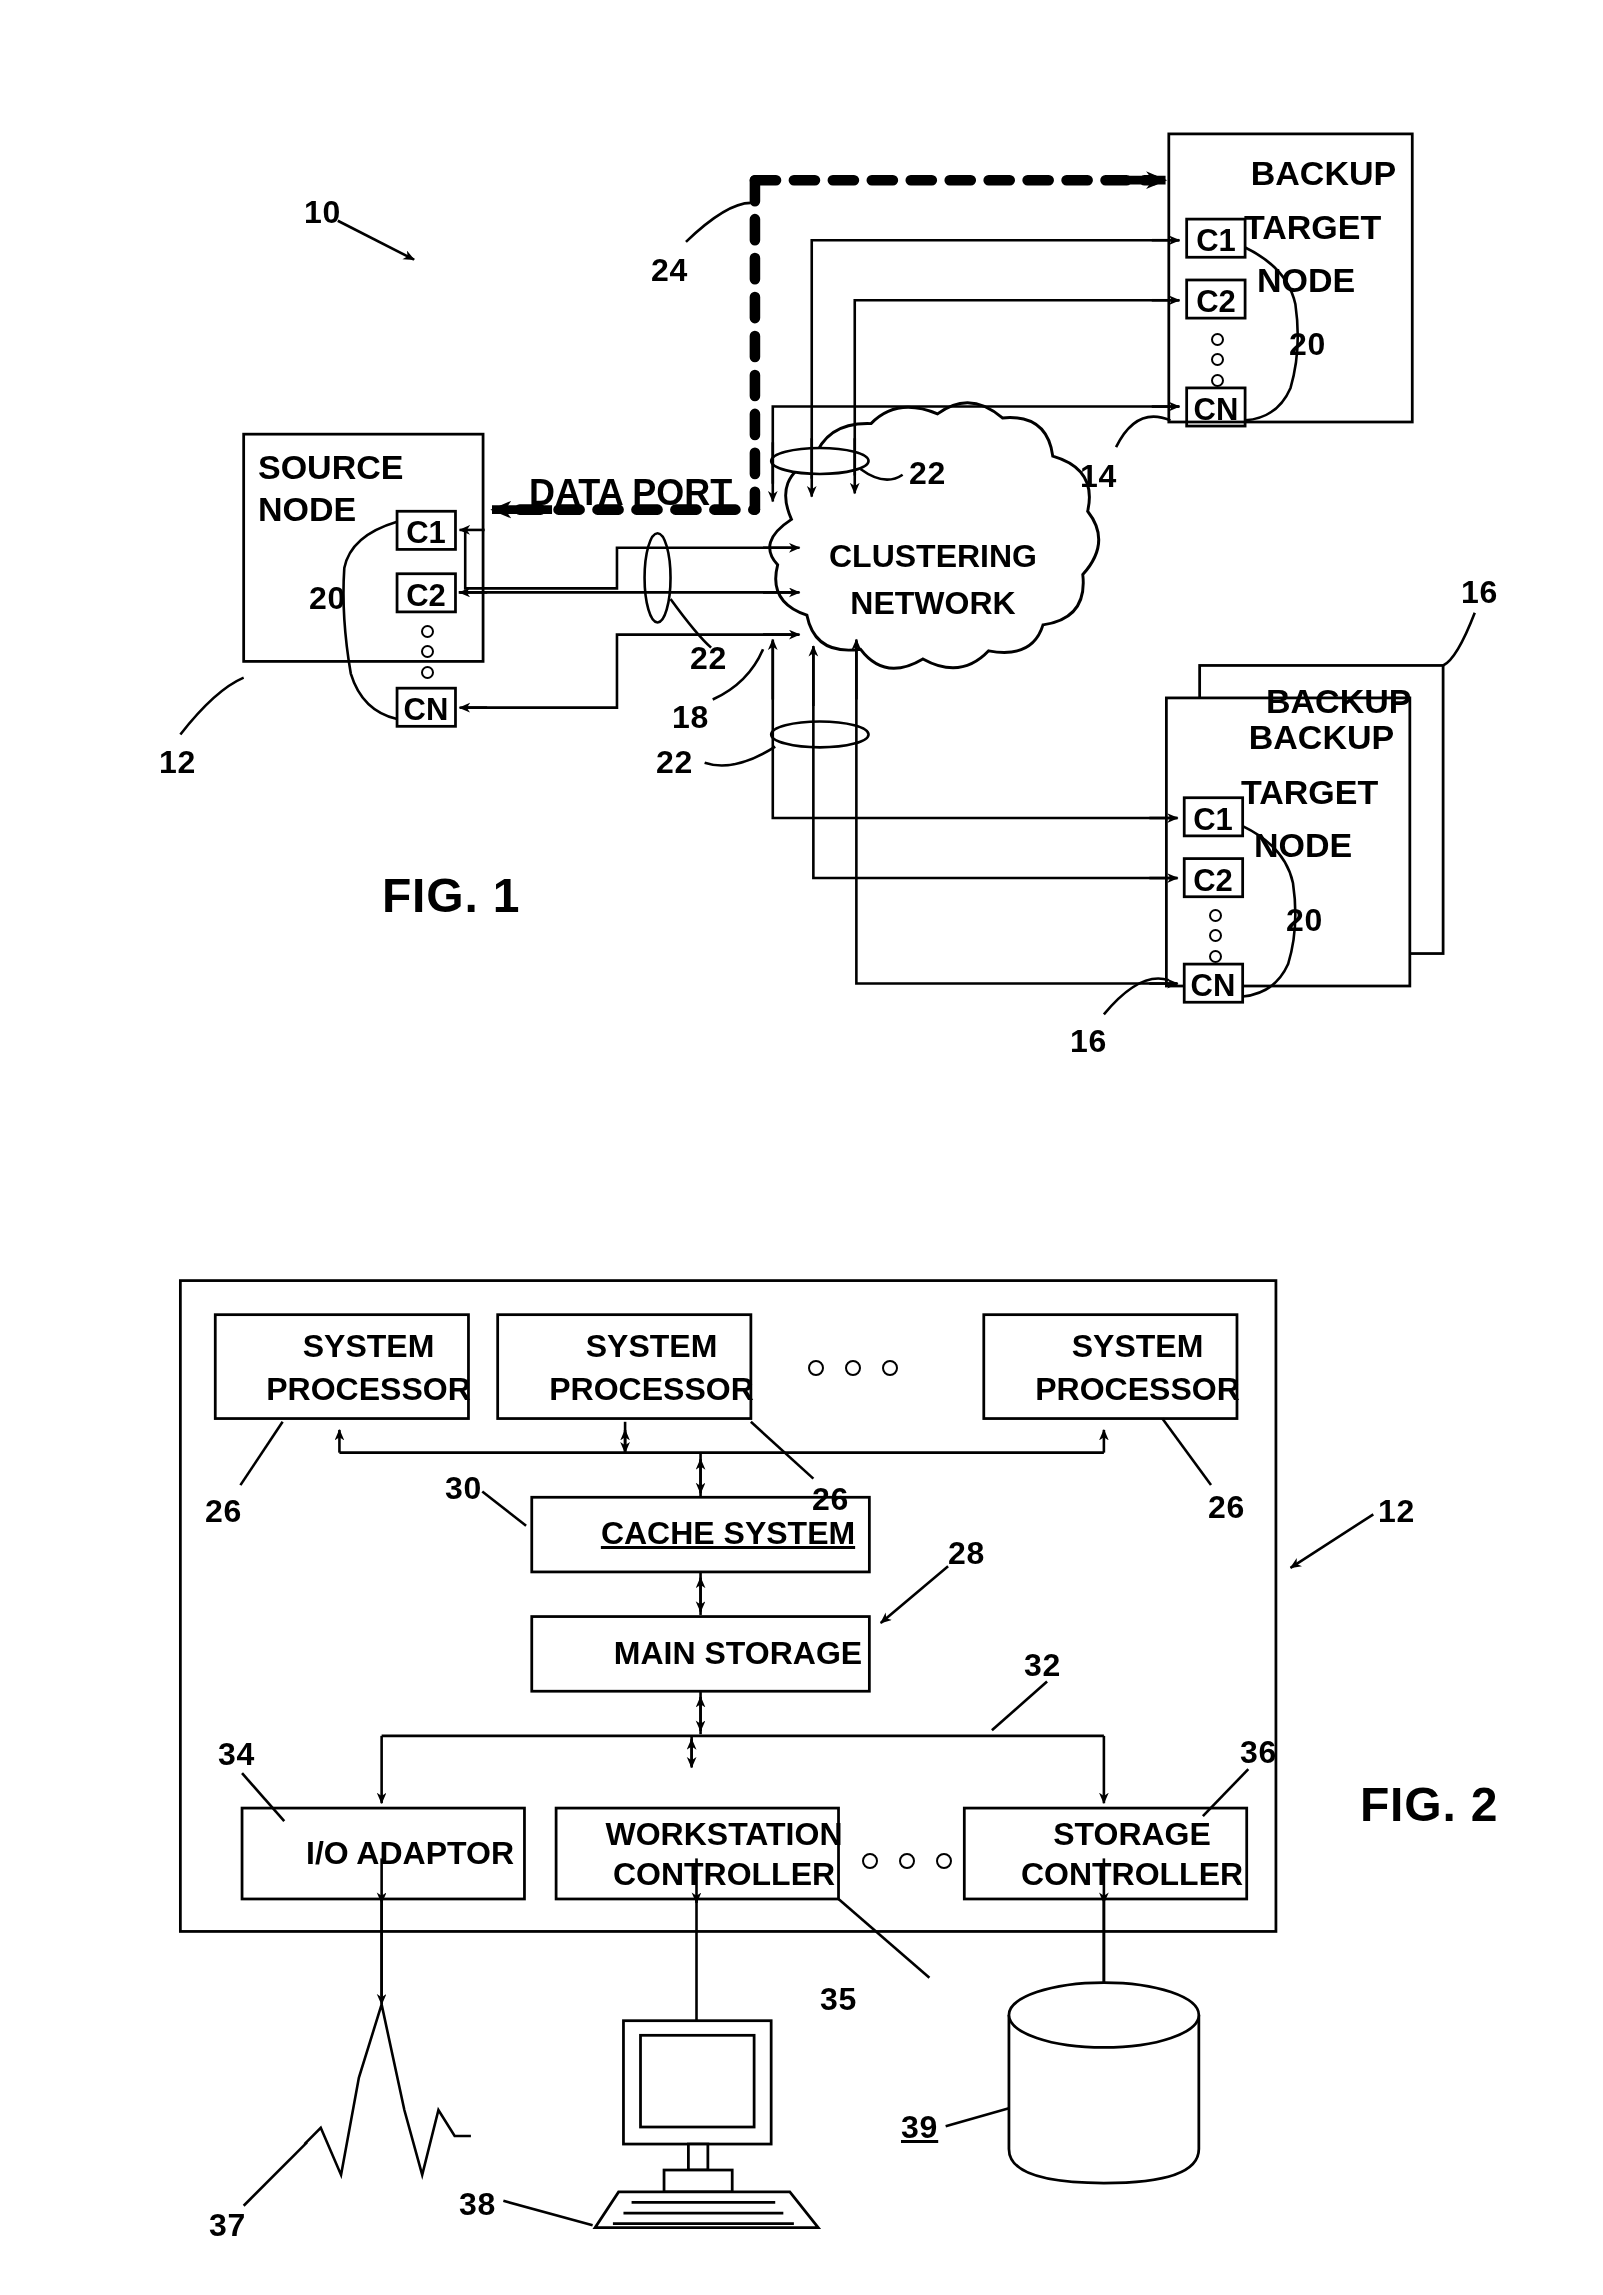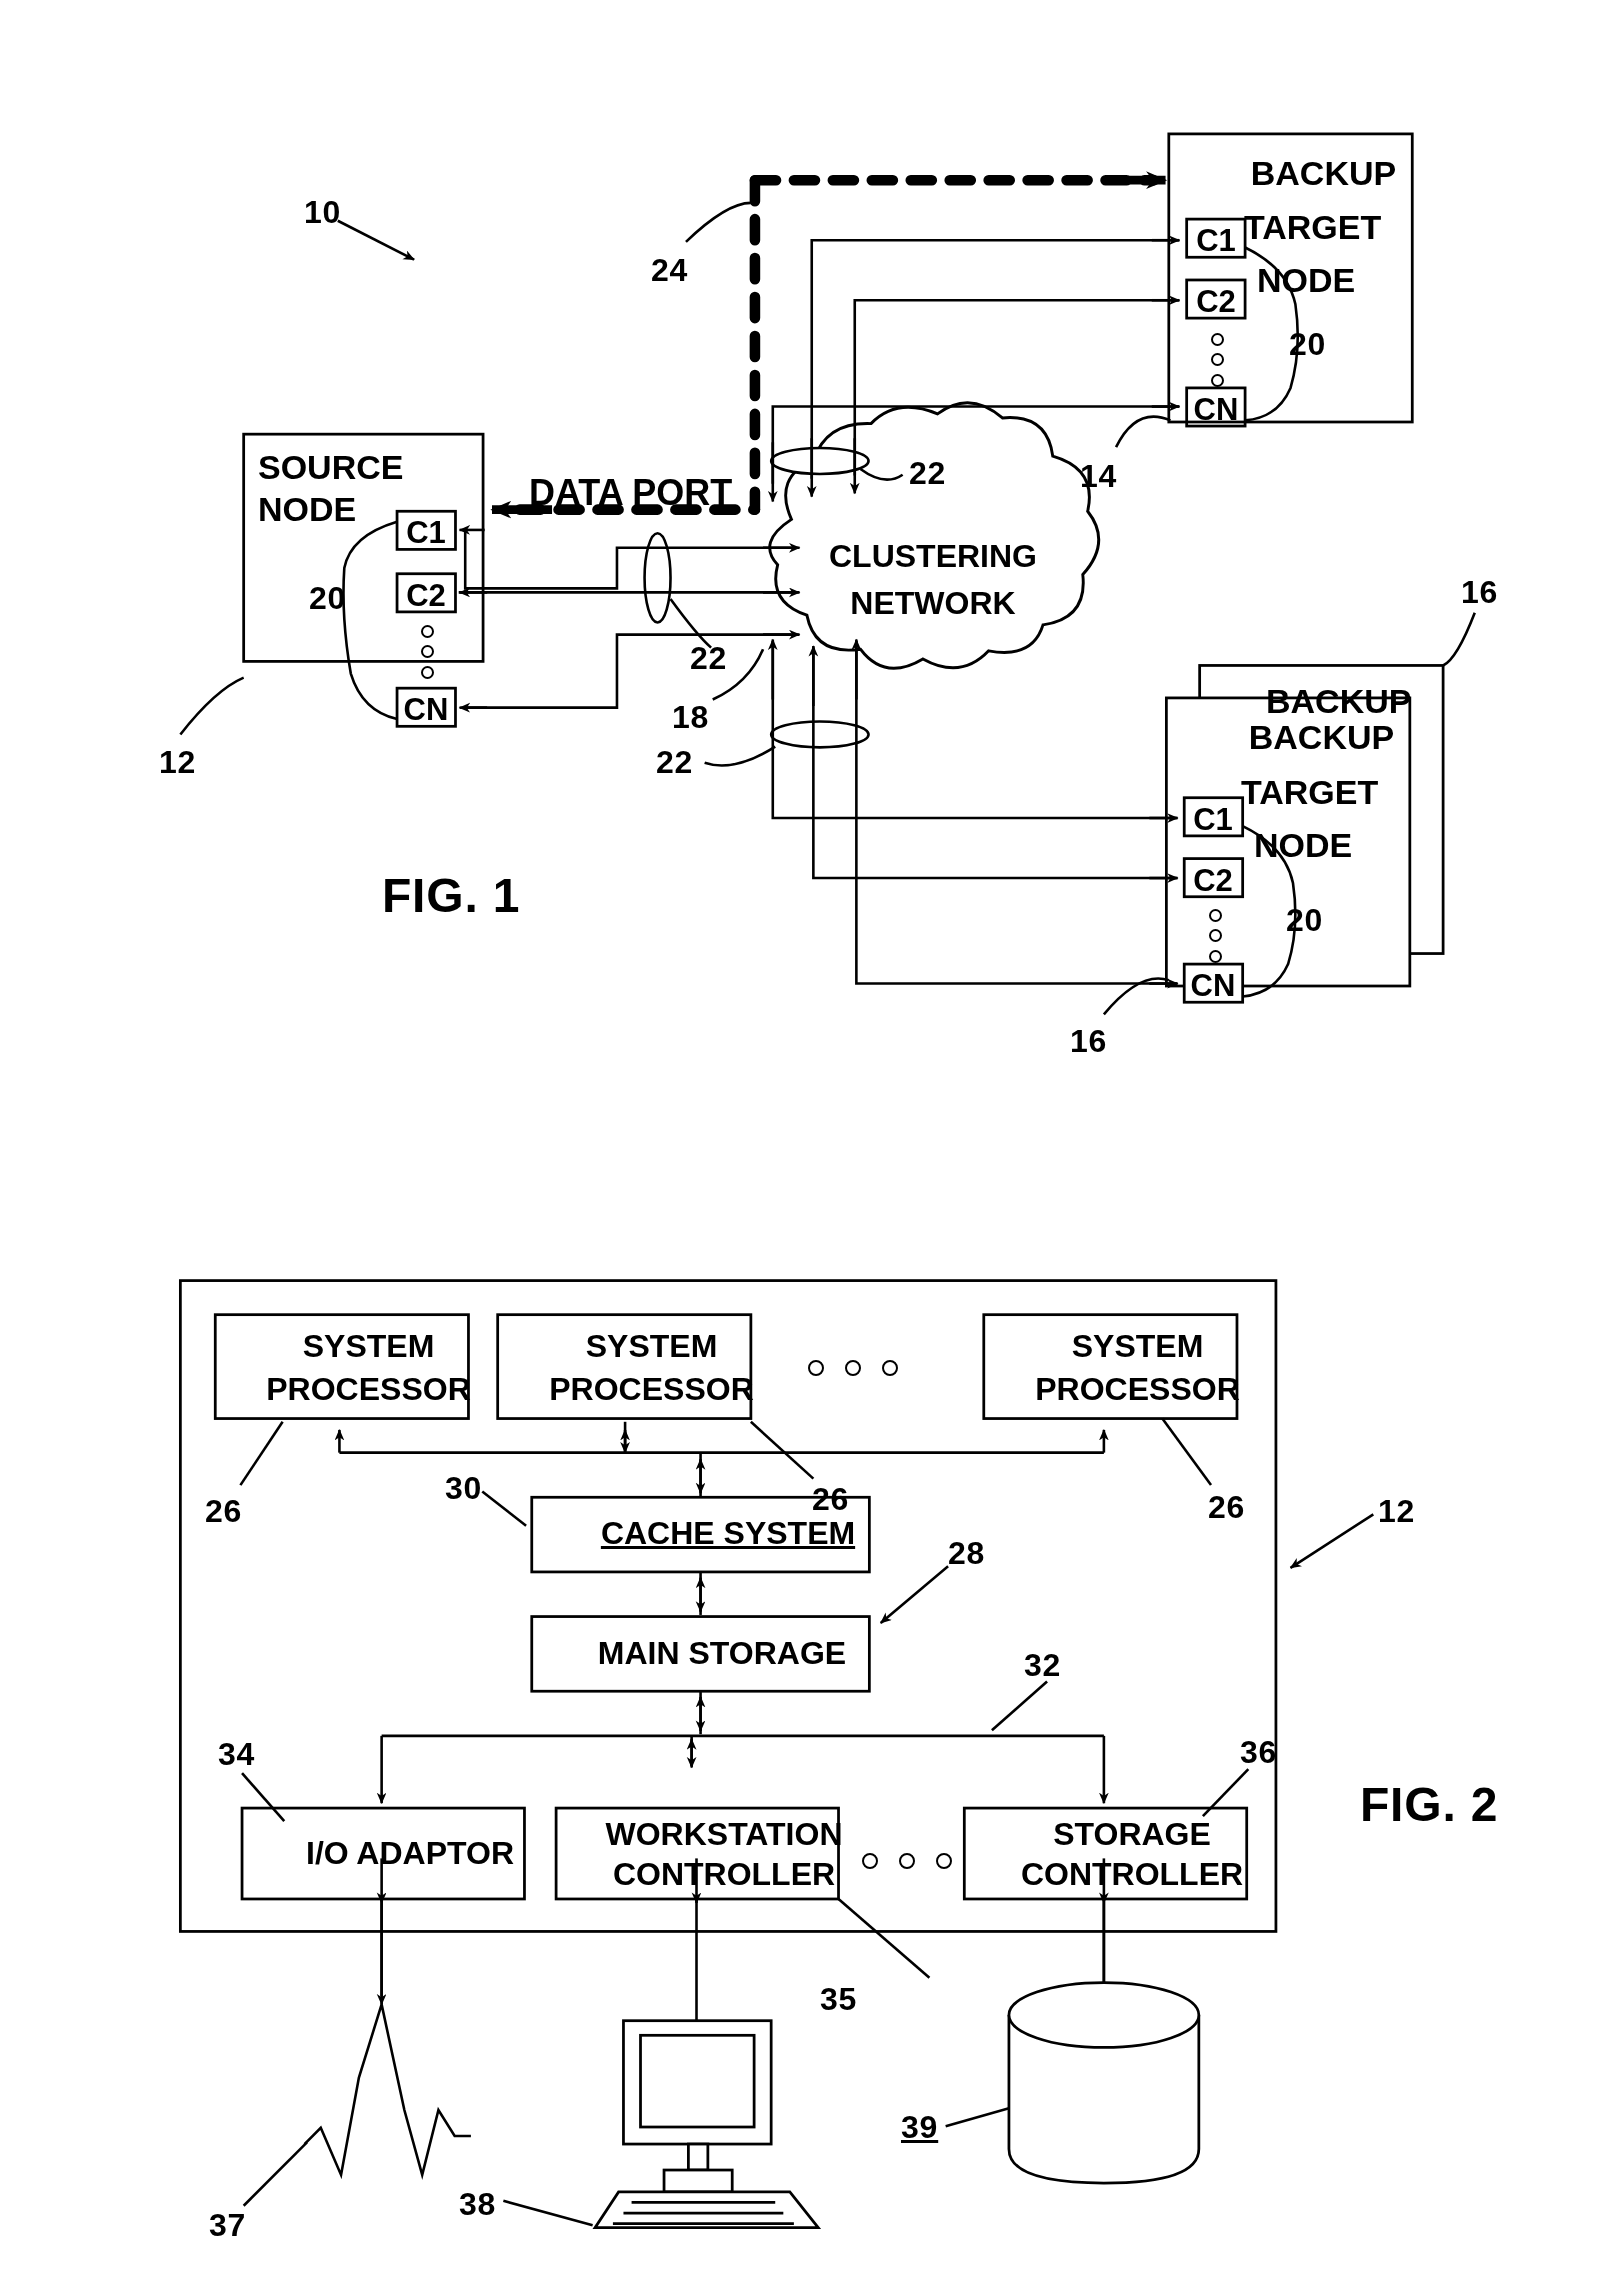--- a/index.html
+++ b/index.html
@@ -294,21 +294,21 @@
   </div>
 
   <div class="txt ref" style="left:205px;top:1494px;">26</div>
   <div class="txt ref" style="left:812px;top:1482px;">26</div>
   <div class="txt ref" style="left:1208px;top:1490px;">26</div>
   <div class="txt ref" style="left:1378px;top:1494px;">12</div>
 
   <div class="txt fig2box" style="left:532px;top:1516px;width:338px;text-decoration:underline;">CACHE SYSTEM</div>
   <div class="txt ref" style="left:445px;top:1471px;">30</div>
 
-  <div class="txt fig2box" style="left:516px;top:1636px;width:358px;">MAIN STORAGE</div>
+  <div class="txt fig2box" style="left:532px;top:1636px;width:358px;">MAIN STORAGE</div>
   <div class="txt ref" style="left:948px;top:1536px;">28</div>
 
   <div class="txt ref" style="left:1024px;top:1648px;">32</div>
 
   <div class="txt fig2box" style="left:242px;top:1836px;width:282px;">I/O ADAPTOR</div>
   <div class="txt ref" style="left:218px;top:1737px;">34</div>
 
   <div class="txt fig2box" style="left:556px;top:1817px;width:282px;">WORKSTATION</div>
   <div class="txt fig2box" style="left:556px;top:1857px;width:282px;">CONTROLLER</div>
   <div class="txt ref" style="left:820px;top:1982px;">35</div>

